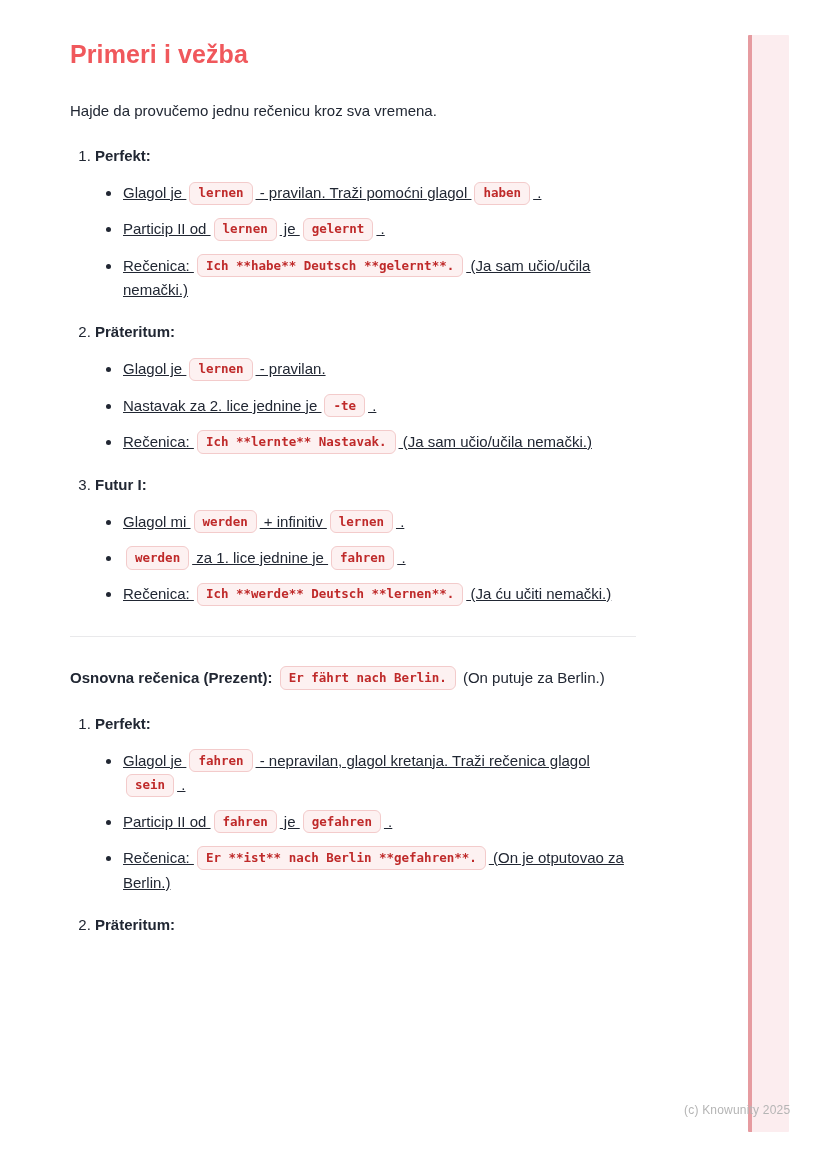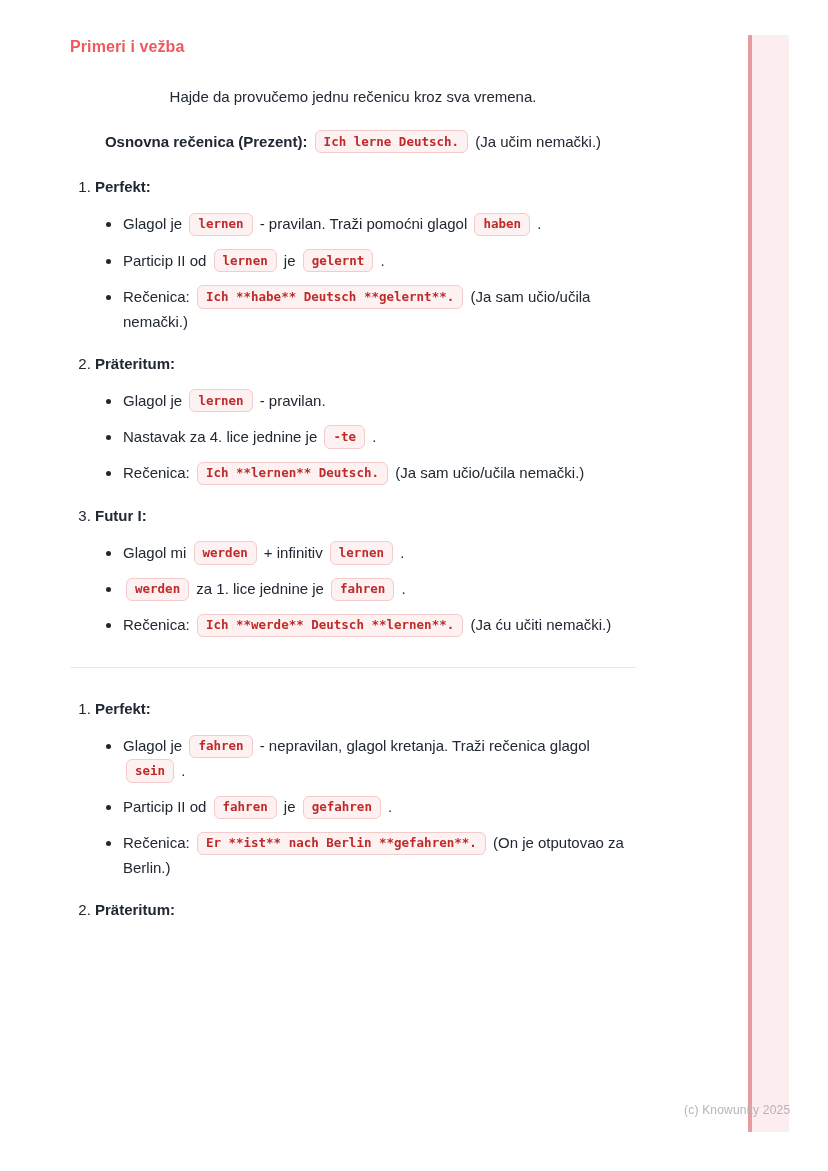--- a/index.html
+++ b/index.html
@@ -29,92 +29,92 @@
   }
   .watermark{
     position:absolute;left:684px;top:1101px;z-index:2;
     font-size:12px;color:var(--muted);letter-spacing:.2px;white-space:nowrap;
   }
   .content{
     position:absolute;left:70px;top:34px;width:566px;z-index:3;
   }
   h1.title{
     margin:0 0 25px 0;
-    font-size:16px;font-weight:700;color:var(--accent);letter-spacing:.1px;
+    font-size:25px;font-weight:700;color:var(--accent);letter-spacing:.1px;
   }
-  p.para{margin:0 0 21px 0;text-align:center;}
+  p.para{margin:0 0 21px 0;}
   p.justify{text-align:justify;}
   strong{font-weight:700;}
   .chip{
     font-family:"DejaVu Sans Mono", monospace;
     font-weight:700;font-size:12.5px;line-height:1.3;
     color:var(--code-text);background:var(--code-bg);
     border:1px solid var(--code-border);border-radius:6px;
     padding:2.5px 8px;margin:0 3px;
     display:inline-block;white-space:nowrap;
     position:relative;top:-1px;
   }
   ol.num-list{
     margin:0 0 14px 0;padding-left:25px;list-style:decimal outside;
   }
   ol.num-list > li{margin-bottom:7px;}
   ol.num-list > li > .li-head{display:inline-block;}
   ul.bullets{
     margin:13px 0 18px 0;padding-left:27px;list-style:disc outside;
   }
-  ul.bullets > li{margin-bottom:11.5px;padding-left:1px;}
+  ul.bullets > li{margin-bottom:11.5px;padding-left:1px;text-decoration:underline;}
   hr.divider{
     border:none;border-top:1px solid var(--divider);
     margin:29px 0 29px 0;width:100%;
   }
 </style>
 </head>
 <body>
 
 <div class="edge-band"></div>
 <div class="watermark">(c) Knowunity 2025</div>
 
 <div class="content">
 
   <h1 class="title">Primeri i vežba</h1>
 
   <p class="para">Hajde da provučemo jednu rečenicu kroz sva vremena.</p>
 
-  <p class="para"><strong>Osnovna rečenica (Prezent): </strong><code class="chip">Ich lerne Deutsch.</code><span> (Ja učim nemački.)</span></p>
 
   <ol class="num-list">
     <li>
       <strong class="li-head">Perfekt:</strong>
       <ul class="bullets">
         <li><span>Glagol je </span><code class="chip">lernen</code><span> - pravilan. Traži pomoćni glagol </span><code class="chip">haben</code><span> .</span></li>
         <li><span>Particip II od </span><code class="chip">lernen</code><span> je </span><code class="chip">gelernt</code><span> .</span></li>
         <li><span>Rečenica: </span><code class="chip">Ich **habe** Deutsch **gelernt**.</code><span> (Ja sam učio/učila nemački.)</span></li>
       </ul>
     </li>
     <li>
       <strong class="li-head">Präteritum:</strong>
       <ul class="bullets">
         <li><span>Glagol je </span><code class="chip">lernen</code><span> - pravilan.</span></li>
-        <li><span>Nastavak za 4. lice jednine je </span><code class="chip">-te</code><span> .</span></li>
-        <li><span>Rečenica: </span><code class="chip">Ich **lernen** Deutsch.</code><span> (Ja sam učio/učila nemački.)</span></li>
+        <li><span>Nastavak za 2. lice jednine je </span><code class="chip">-te</code><span> .</span></li>
+        <li><span>Rečenica: </span><code class="chip">Ich **lernte** Nastavak.</code><span> (Ja sam učio/učila nemački.)</span></li>
       </ul>
     </li>
     <li>
       <strong class="li-head">Futur I:</strong>
       <ul class="bullets">
         <li><span>Glagol mi </span><code class="chip">werden</code><span> + infinitiv </span><code class="chip">lernen</code><span> .</span></li>
         <li><code class="chip">werden</code><span> za 1. lice jednine je </span><code class="chip">fahren</code><span> .</span></li>
         <li><span>Rečenica: </span><code class="chip">Ich **werde** Deutsch **lernen**.</code><span> (Ja ću učiti nemački.)</span></li>
       </ul>
     </li>
   </ol>
 
   <hr class="divider">
 
 
+  <p class="para justify"><strong>Osnovna rečenica (Prezent): </strong><code class="chip">Er fährt nach Berlin.</code><span> (On putuje za Berlin.)</span></p>
 
   <ol class="num-list">
     <li>
       <strong class="li-head">Perfekt:</strong>
       <ul class="bullets">
         <li><span>Glagol je </span><code class="chip">fahren</code><span> - nepravilan, glagol kretanja. Traži rečenica glagol </span><code class="chip">sein</code><span> .</span></li>
         <li><span>Particip II od </span><code class="chip">fahren</code><span> je </span><code class="chip">gefahren</code><span> .</span></li>
         <li><span>Rečenica: </span><code class="chip">Er **ist** nach Berlin **gefahren**.</code><span> (On je otputovao za Berlin.)</span></li>
       </ul>
     </li>

